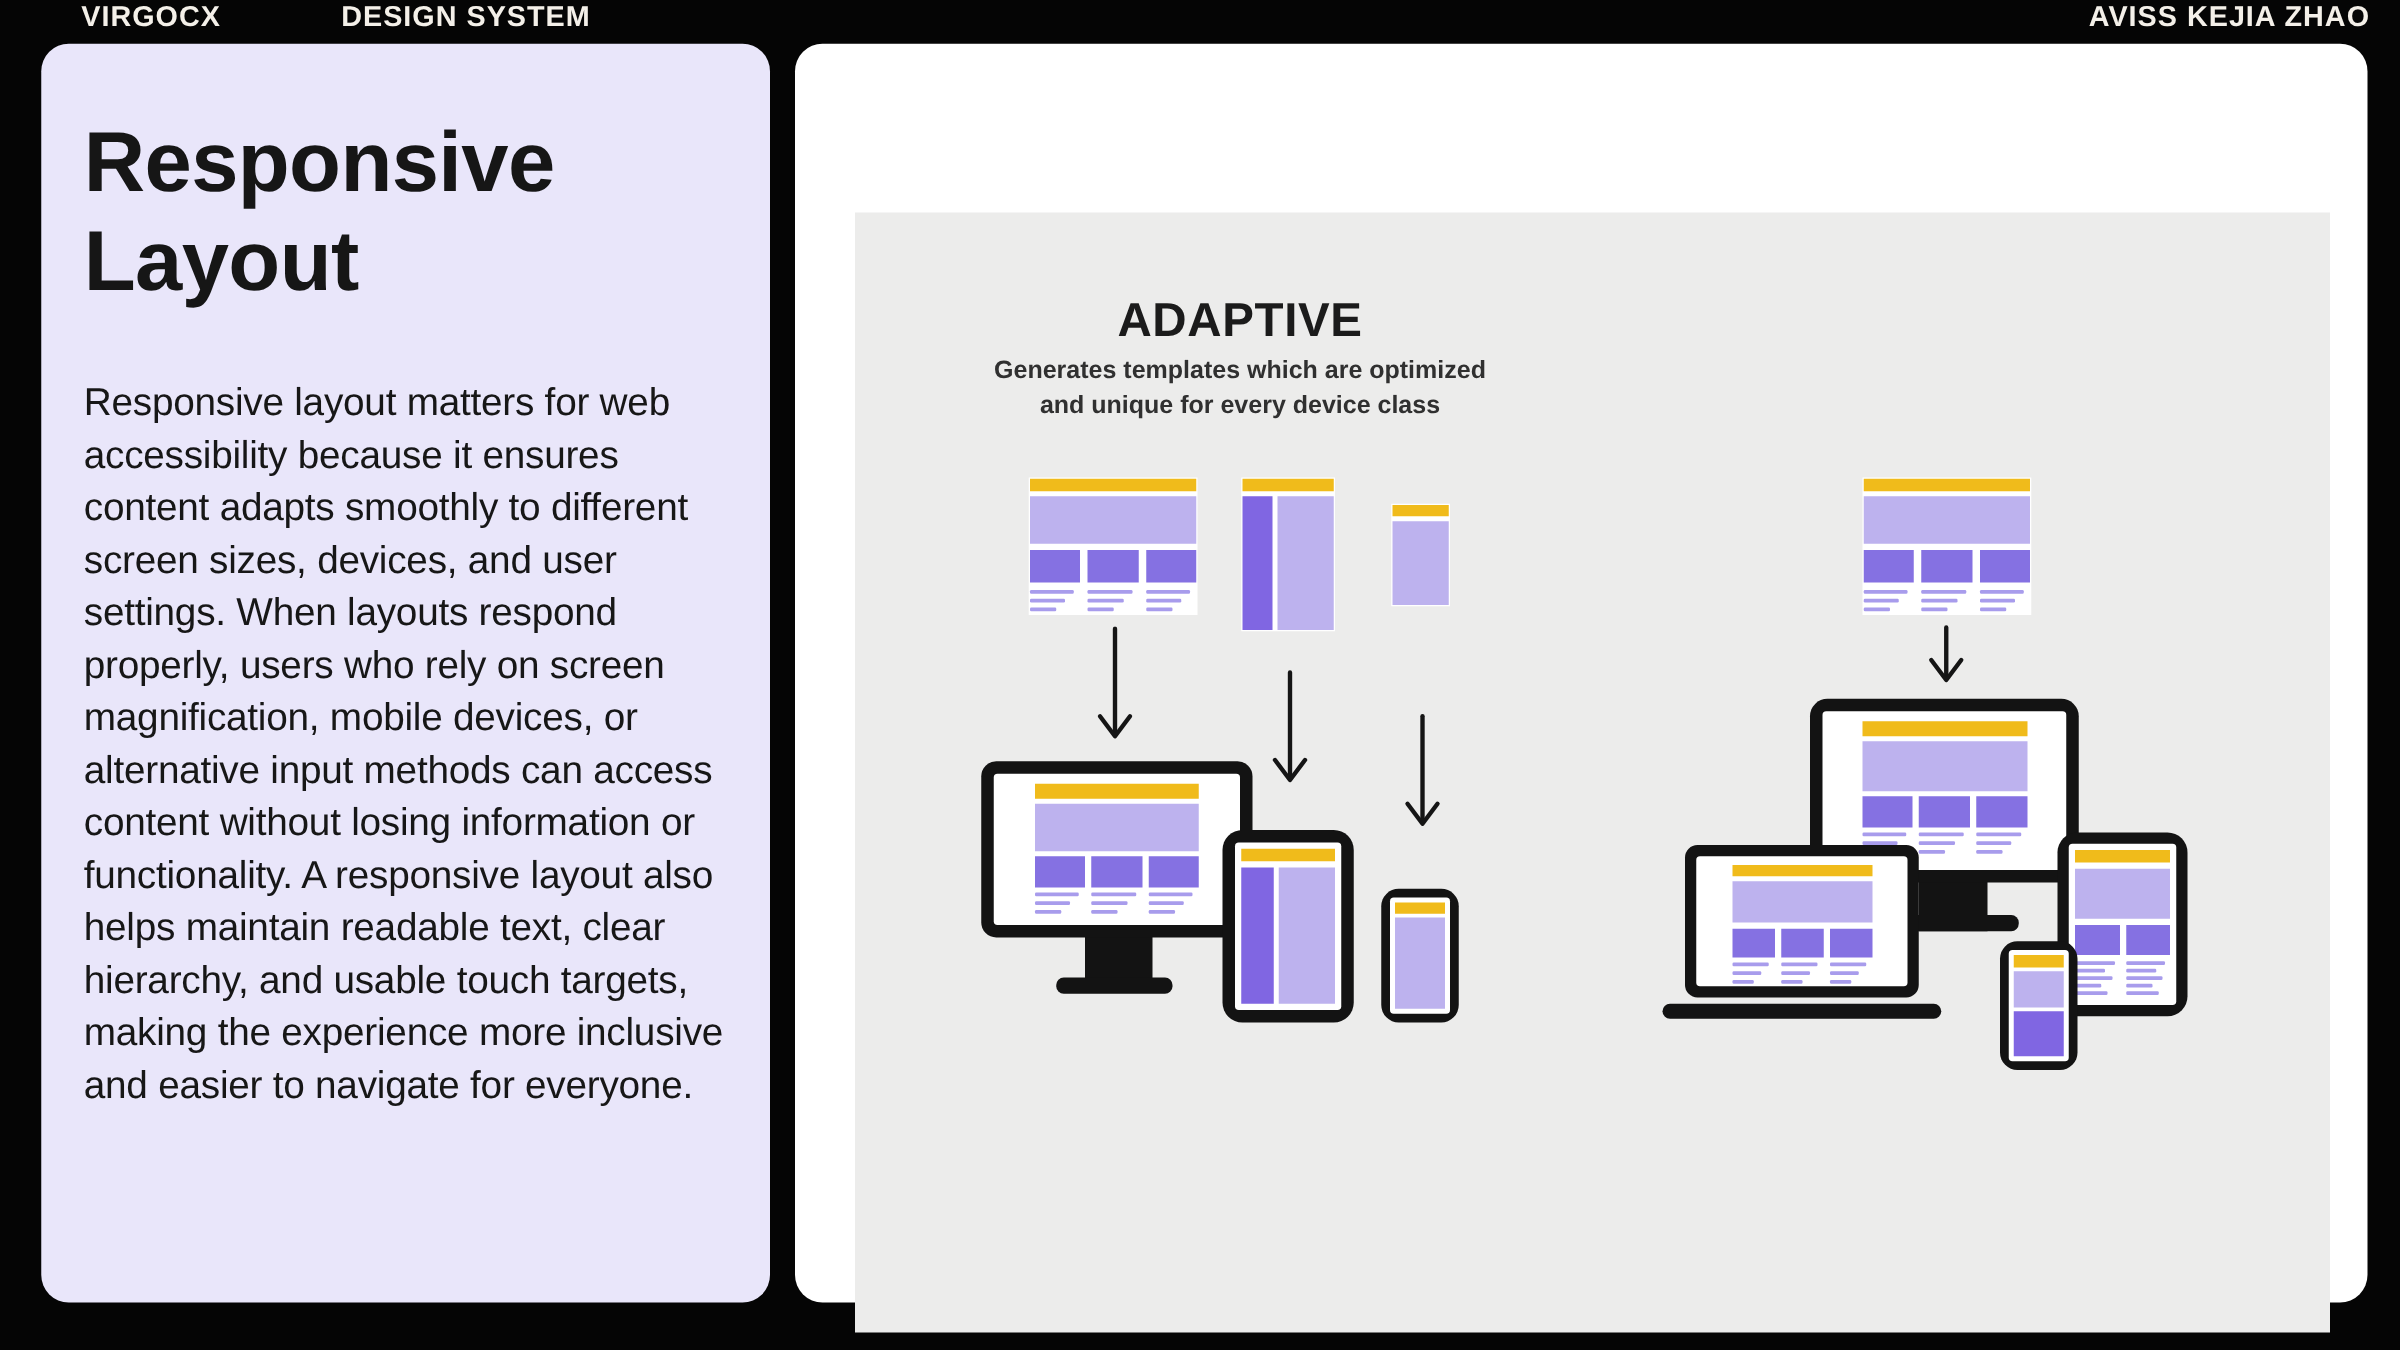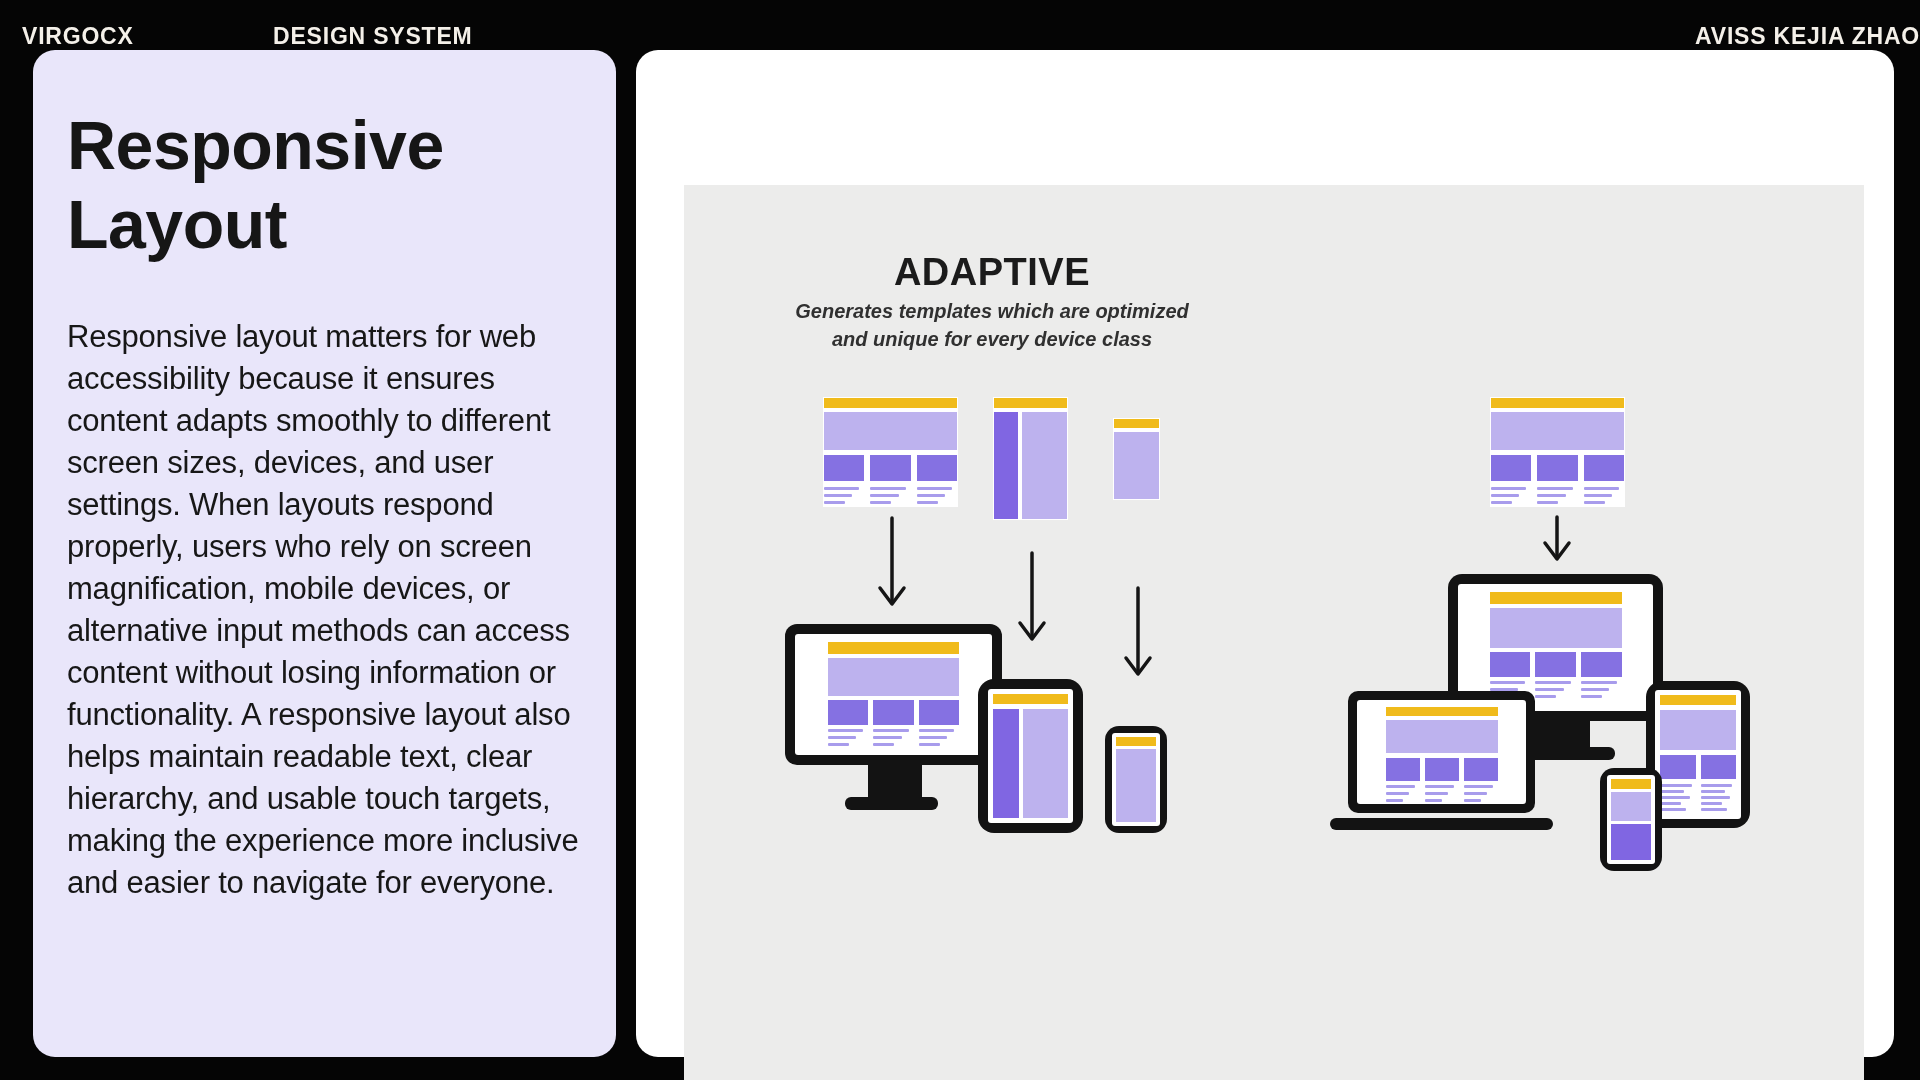--- a/index.html
+++ b/index.html
@@ -4,27 +4,27 @@
 <style>
   html,body{margin:0;padding:0;}
   body{
     width:1920px;height:1080px;overflow:hidden;
     background:var(--page-black,#050505);
     font-family:"Liberation Sans", sans-serif;
     -webkit-font-smoothing:antialiased;
   }
   
   .topbar{
-    height:50px;display:flex;align-items:flex-end;position:relative;
+    height:35px;display:flex;align-items:flex-start;position:relative;
     color:var(--topbar-text,#F4F0E9);
-    font-size:23px;font-weight:700;letter-spacing:.8px;
+    font-size:23px;font-weight:700;letter-spacing:.8px;padding-left:43px;
   }
   .topbar .brand{margin-left:22px;}
   .topbar .center{position:absolute;left:273px;}
-  .topbar .author{margin-left:auto;}
+  .topbar .author{margin-left:auto;margin-right:24px;}
   
   .panels{
     display:flex;gap:20px;
     padding:0 26px 0 33px;height:1007px;
   }
   .left-panel{
     width:583px;height:1007px;box-sizing:border-box;
     background:var(--panel-lavender,#E9E6FA);
     border-radius:22px;
     padding:56px 28px 0 34px;
@@ -45,21 +45,21 @@
   .canvas{
     position:absolute;left:48px;top:135px;width:1180px;height:896px;
     background:var(--canvas-gray,#ECECEB);
   }
   .canvas .head{
     position:absolute;margin:0;text-align:center;
     font-size:38px;font-weight:700;color:#1b1b1b;letter-spacing:.5px;
   }
   .canvas .sub{
     position:absolute;margin:0;text-align:center;
-    font-size:20px;line-height:28px;font-weight:700;color:#303030;font-style:italic;
+    font-size:20px;line-height:28px;font-weight:700;color:#303030;
   }
   .head.a{left:103px;top:66px;width:410px;}
   .sub.a{left:103px;top:112px;width:410px;}
   .head.r{left:671px;top:66px;width:410px;}
   .sub.r{left:671px;top:112px;width:410px;}
   
   .bar{background:var(--accent-yellow,#F0BB1B);}
   .hero{background:var(--purple-light,#BDB2EE);}
   .box{background:var(--purple-mid,#8571E2);}
   .darkcol{background:var(--purple-dark,#8066E2);}

